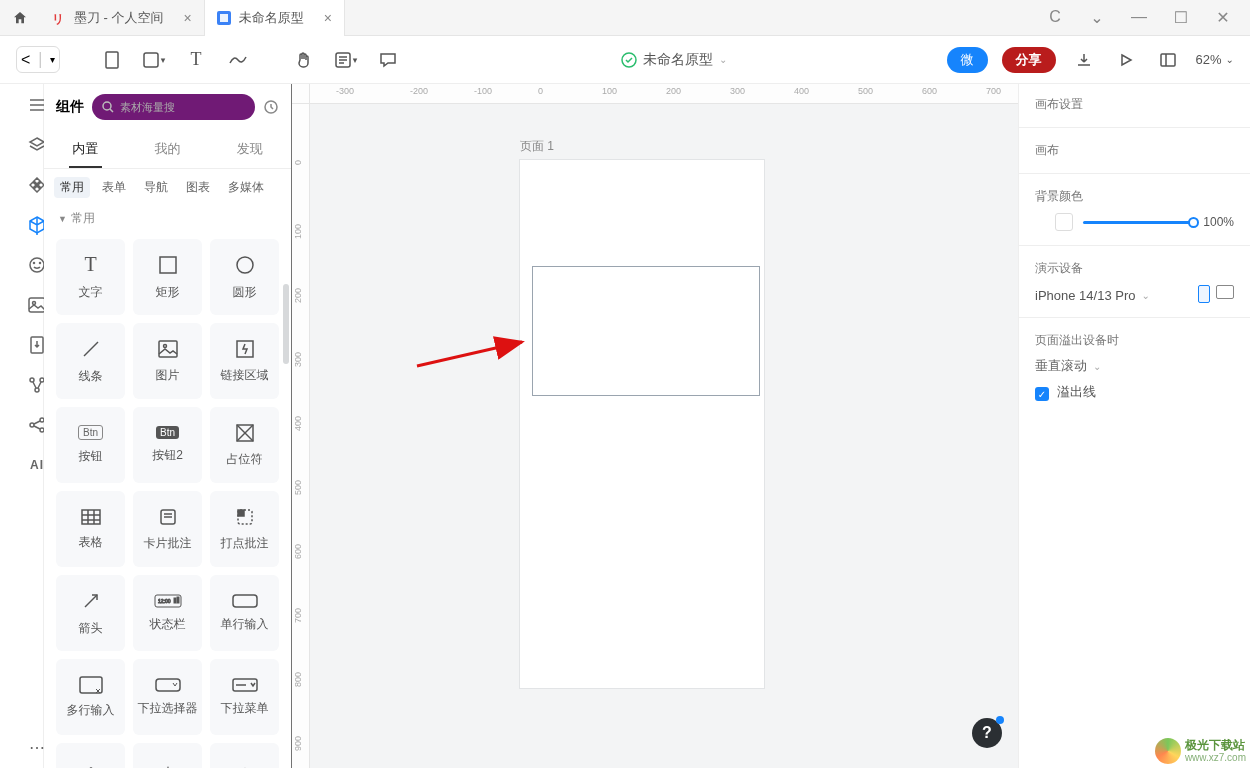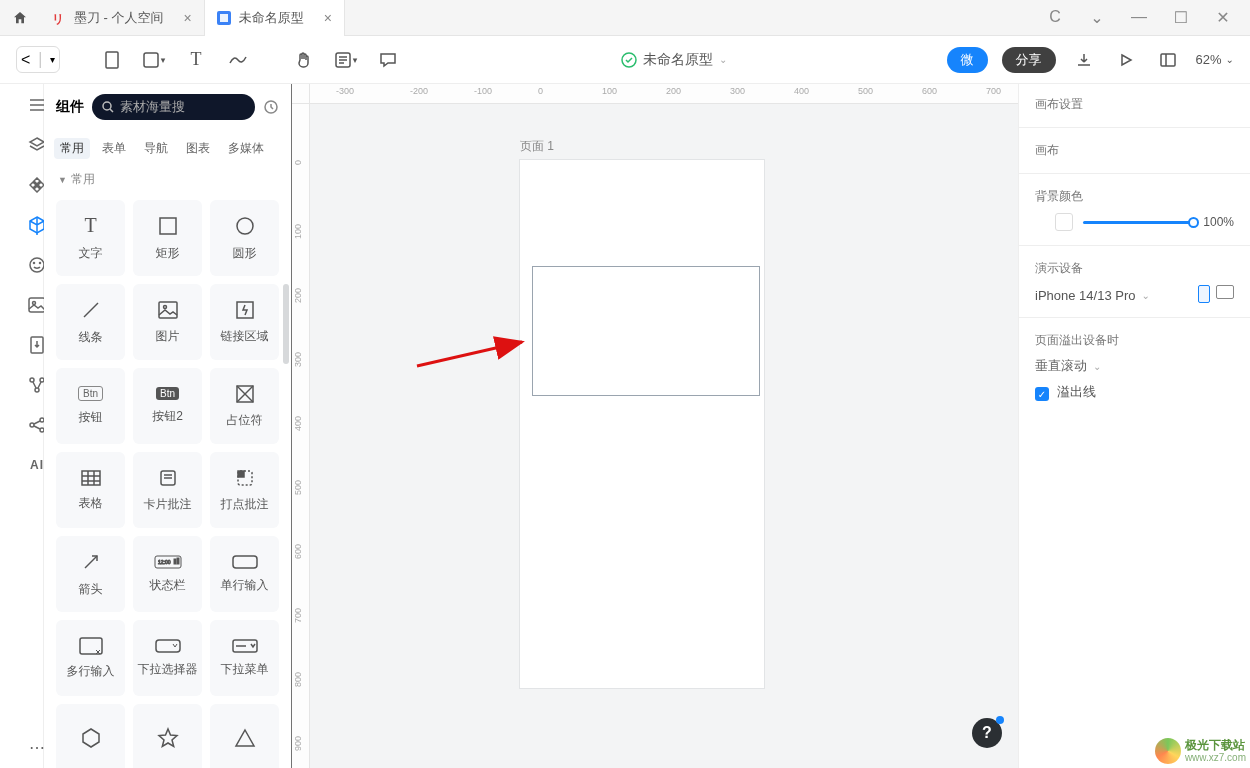--- a/index.html
+++ b/index.html
@@ -18,35 +18,35 @@
 
 .toolbar { height:48px; display:flex; align-items:center; padding:0 16px; gap:14px; border-bottom:1px solid #eee; }
 .tb-btn { width:28px; height:28px; display:flex; align-items:center; justify-content:center; color:#555; border-radius:4px; }
 .tb-group { display:flex; align-items:center; gap:2px; border:1px solid #ddd; border-radius:6px; padding:2px 4px; }
 .tb-sep { width:10px; }
 .tb-center { flex:1; display:flex; justify-content:center; align-items:center; gap:6px; color:#555; font-size:14px; }
 .tb-center .check { color:#2bbd6e; }
 .tb-right { display:flex; align-items:center; gap:14px; }
 .pill { border-radius:14px; padding:4px 14px; font-size:13px; color:#fff; }
 .pill.blue { background:#1684fc; }
-.pill.blue2 { background:#404040; }
+.pill.blue2 { background:#b91c1c;font-weight:bold; }
 .zoom { font-size:13px; color:#555; display:flex; align-items:center; gap:4px; }
 
 
 .main { display:flex; height:calc(768px - 36px - 48px); }
 .rail { width:44px; border-right:1px solid #eee; display:flex; flex-direction:column; align-items:center; padding-top:10px; gap:18px; color:#666; }
 .rail .ico { width:22px; height:22px; display:flex; align-items:center; justify-content:center;margin-left:31px; }
 .rail .ico.active { color:#1684fc; }
 .rail .ai { font-size:12px; font-weight:bold; letter-spacing:1px; }
 
 
 .panel { width:248px; border-right:1px solid #737373; display:flex; flex-direction:column; background:#fff; position:relative;}
 .panel-head { display:flex; align-items:center; padding:10px 12px; gap:8px; }
 .panel-head .title { font-size:14px; font-weight:bold; }
-.search { flex:1; background:#0f172a; border-radius:14px; height:26px; display:flex; align-items:center; padding:0 10px; color:#aaa; font-size:13px; gap:6px;}
+.search { flex:1; background:#701a75; border-radius:14px; height:26px; display:flex; align-items:center; padding:0 10px; color:#aaa; font-size:11px; gap:6px;}
 .history-ico { color:#888; }
 .panel-tabs { display:flex; border-bottom:1px solid #eee; }
 .panel-tabs .ptab { flex:1; text-align:center; font-size:13px; padding:10px 0; color:#888; position:relative;}
 .panel-tabs .ptab.active { color:#222; }
 .panel-tabs .ptab.active::after { content:""; position:absolute; left:30%; right:30%; bottom:0; height:2px; background:#333; }
 .cat-tabs { display:flex; gap:6px; padding:8px 10px; font-size:12px; color:#666; }
 .cat-tabs span { padding:2px 6px; border-radius:4px; }
 .cat-tabs span.active { background:#eef2f7; color:#333; }
 .section-head { font-size:12px; color:#888; padding:4px 14px; display:flex; align-items:center; gap:4px;}
 .comp-grid { display:grid; grid-template-columns:repeat(3,1fr); gap:8px; padding:8px 12px 20px 12px; overflow-y:auto; }
@@ -286,20 +286,25 @@
           </svg>
         <span>素材海量搜</span>
       </div>
       <span class="history-ico">
         <svg width="16" height="16" viewBox="0 0 16 16" stroke="#888" stroke-width="1.5" fill="none">
             <circle cx="8" cy="8" r="6"></circle>
             <path d="M8 5v3l2 2"></path>
           </svg>
       </span>
     </div>
+    <div class="panel-tabs">
+      <div class="ptab active">内置</div>
+      <div class="ptab">我的</div>
+      <div class="ptab">发现</div>
+    </div>
     <div class="cat-tabs">
       <span class="active">常用</span>
       <span>表单</span>
       <span>导航</span>
       <span>图表</span>
       <span>多媒体</span>
     </div>
     <div class="section-head">
         <span style="font-size:9px">▼</span>
         <span>常用</span>

